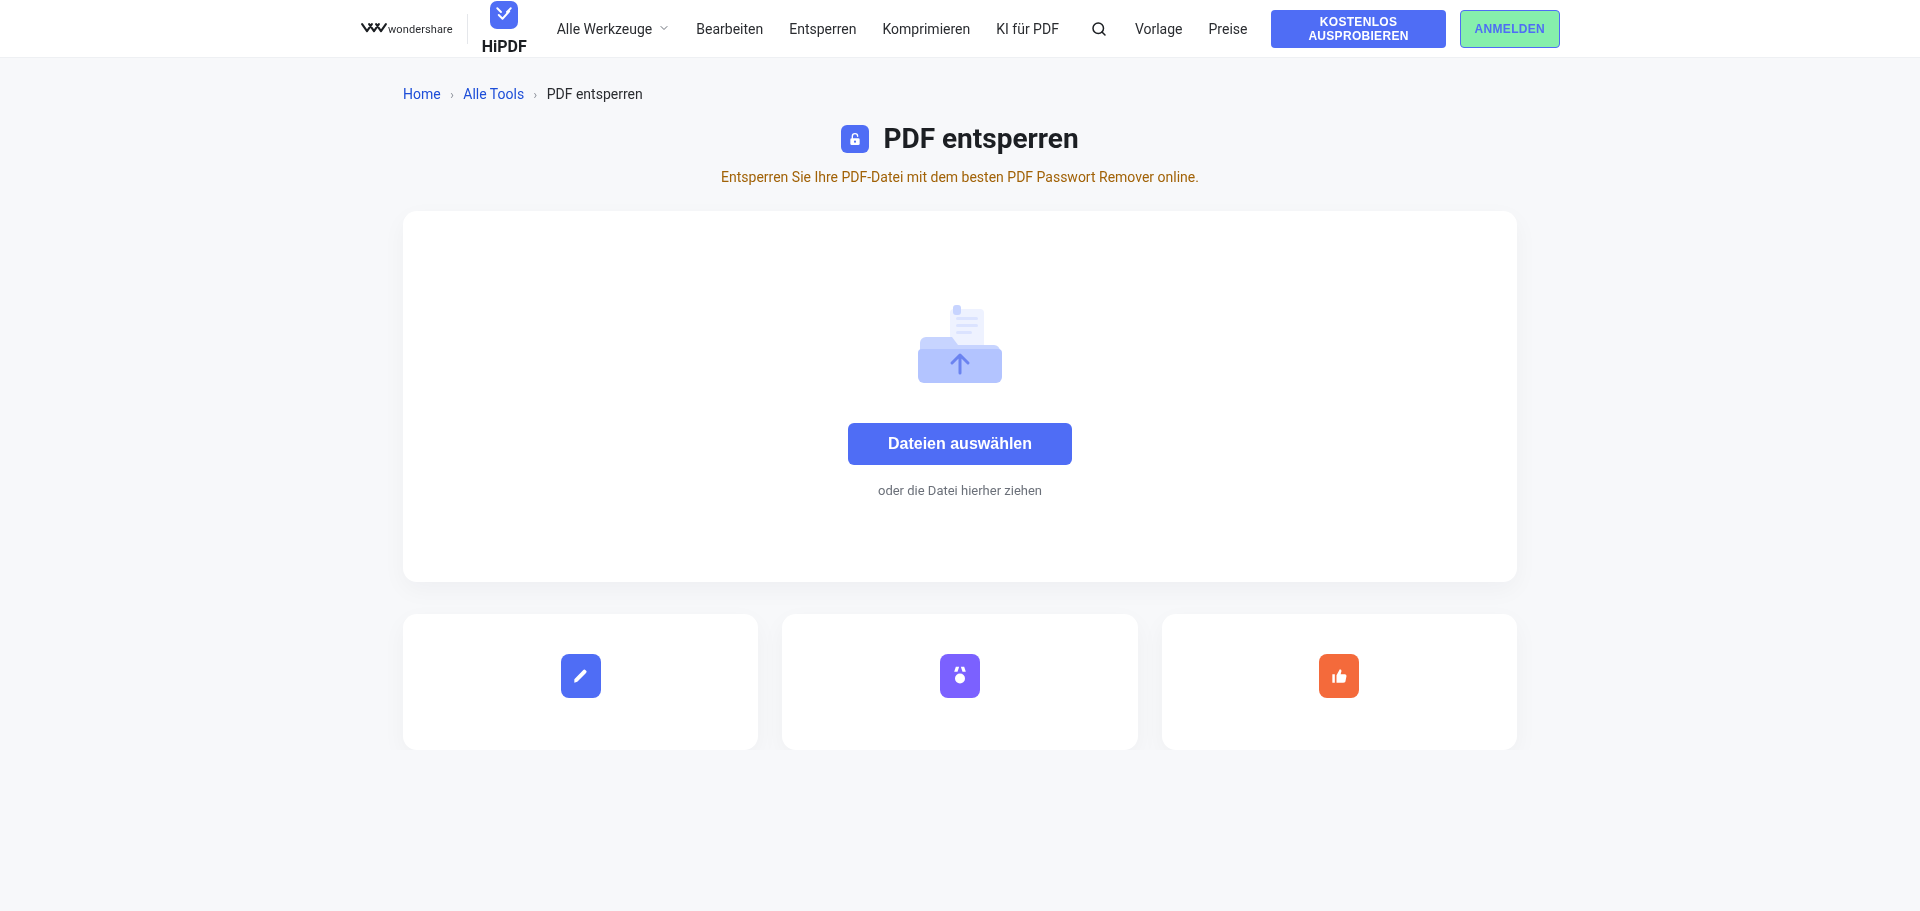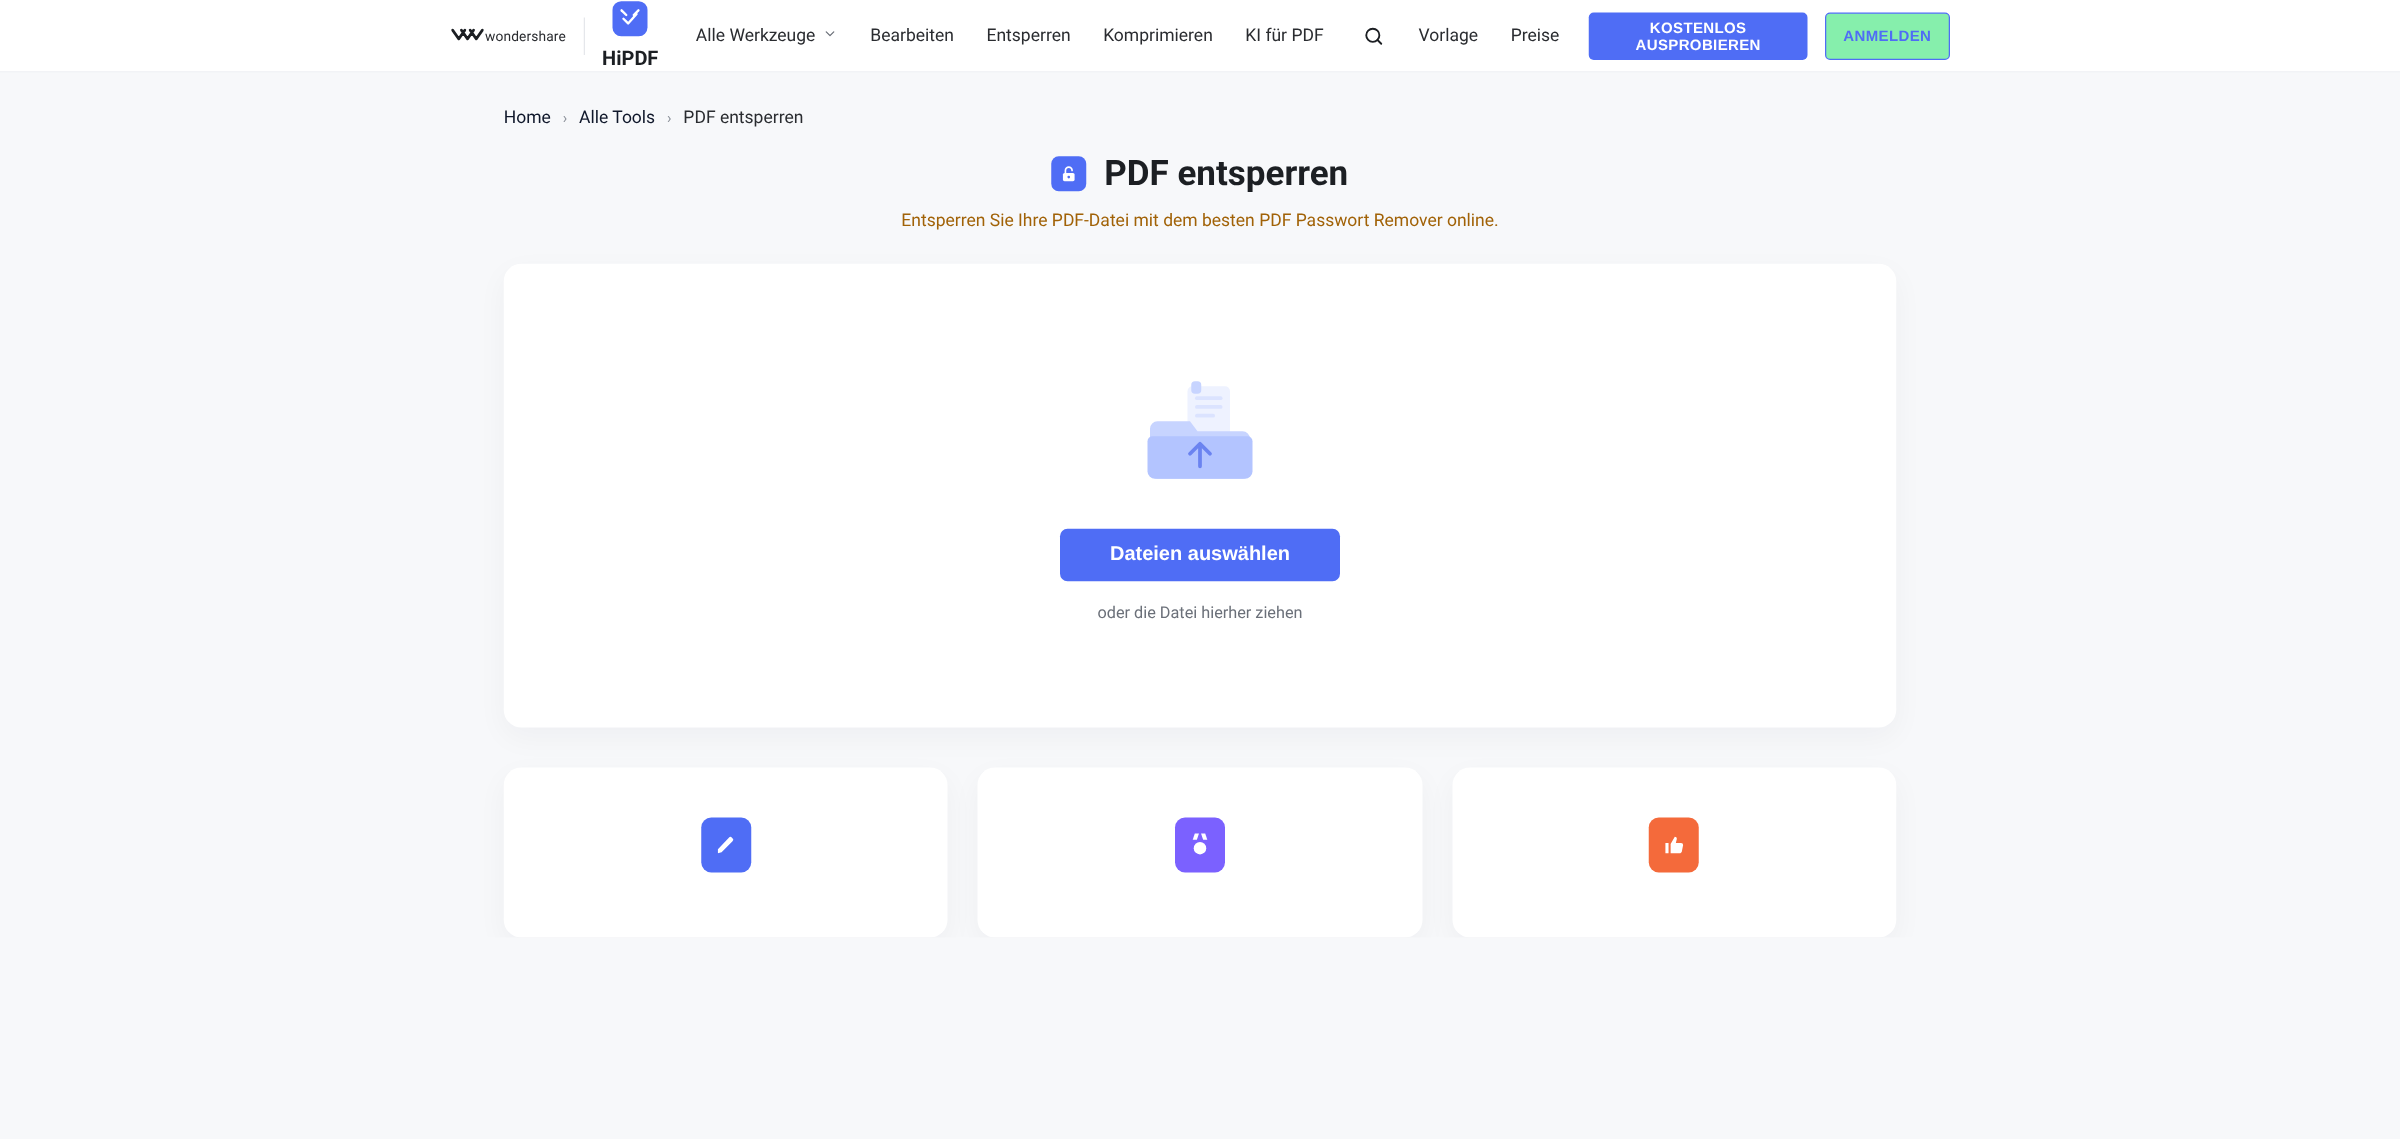--- a/index.html
+++ b/index.html
@@ -89,21 +89,21 @@
   .container {
     max-width: 1154px;
     margin: 0 auto;
     padding: 0 20px;
   }
   .breadcrumb {
     padding: 28px 0 14px;
     font-size: 14px;
     color: #2a2c30;
   }
-  .breadcrumb a { color: #0f172a; text-decoration: none; cursor: pointer; }
+  .breadcrumb a { color: #1d4ed8; text-decoration: none; cursor: pointer; }
   .breadcrumb .sep { margin: 0 6px; color: #8a8f98; font-size: 12px;}
 
   
   .hero { text-align: center; margin-top: 6px; }
   .hero-title-row { display:flex; align-items:center; justify-content:center; gap:14px; }
   .hero-icon {
     width: 28px; height: 28px; border-radius: 6px; background: #4f6df5;
     display:flex; align-items:center; justify-content:center;
   }
   .hero h1 { font-size: 28px; font-weight: 700; color:#1c1f23; }

